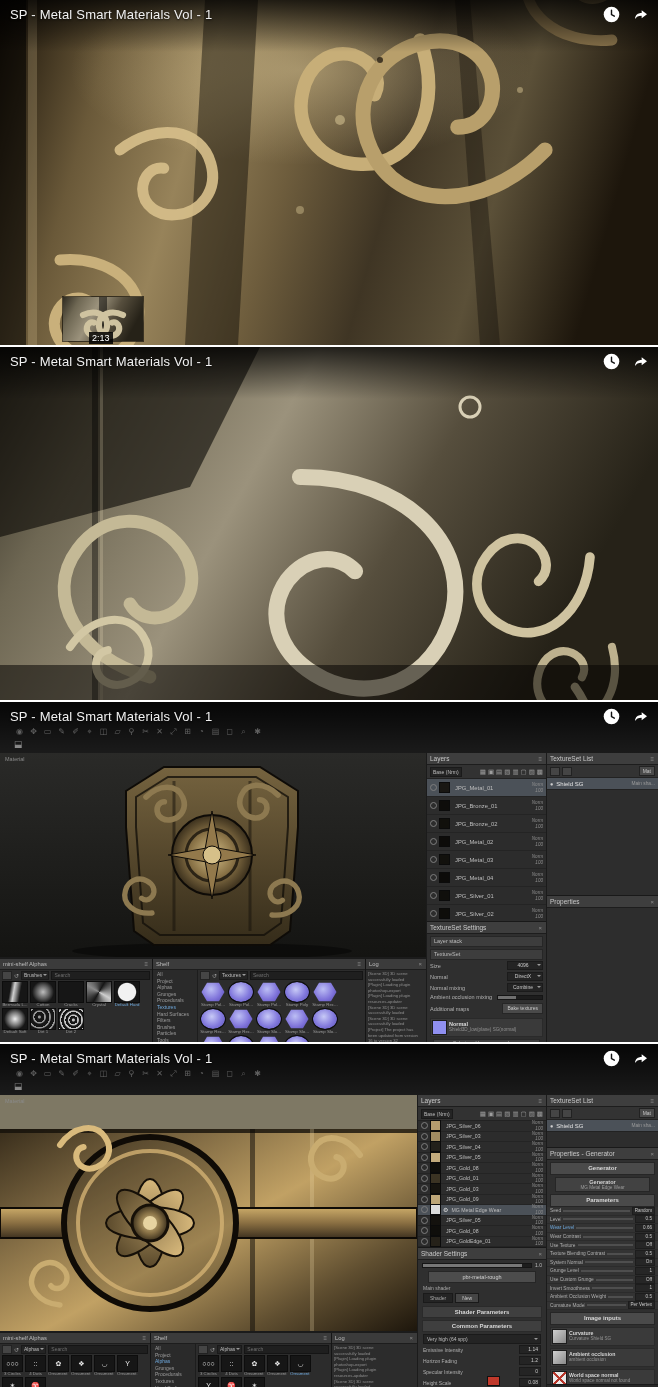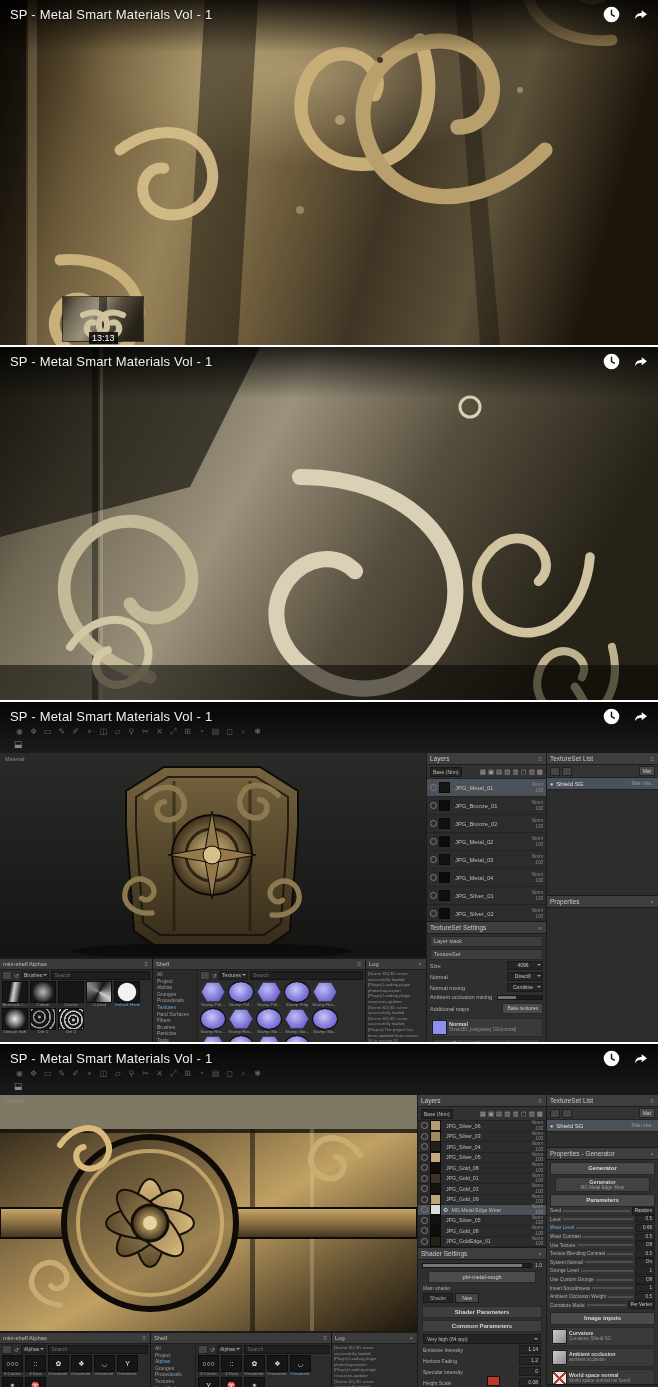--- a/index.html
+++ b/index.html
@@ -258,21 +258,21 @@
     </div>
   </div>
   <div class="preview">
     <svg width="80" height="44">
       <rect width="80" height="44" fill="url(#gSteel)"></rect>
       <rect x="36" width="8" height="44" fill="rgba(0,0,0,.5)"></rect>
       <use href="#curl" transform="translate(20,18) scale(.28)" stroke="#cfc3a0" stroke-width="22"></use>
       <use href="#curl" transform="translate(60,18) scale(-.28,.28)" stroke="#cfc3a0" stroke-width="22"></use>
     </svg>
   </div>
-  <div class="ptime">13:13</div>
+  <div class="ptime">2:13</div>
 </div>
 
 <div class="frame f2">
   <svg class="art" width="658" height="353">
     <rect width="658" height="353" fill="url(#gSteel)"></rect>
     <polygon points="0,0 260,0 190,140 0,190" fill="rgba(10,8,5,.6)"></polygon>
     <rect x="92" width="6" height="353" fill="rgba(0,0,0,.4)"></rect>
     <rect x="100" width="3" height="353" fill="rgba(255,240,200,.2)"></rect>
     <use href="#curl" transform="translate(300,130) scale(2.3) rotate(25)" stroke="#d9d0b6" stroke-width="7"></use>
     <use href="#curl" transform="translate(150,330) scale(1.6) rotate(-140)" stroke="#c4b996" stroke-width="8"></use>

